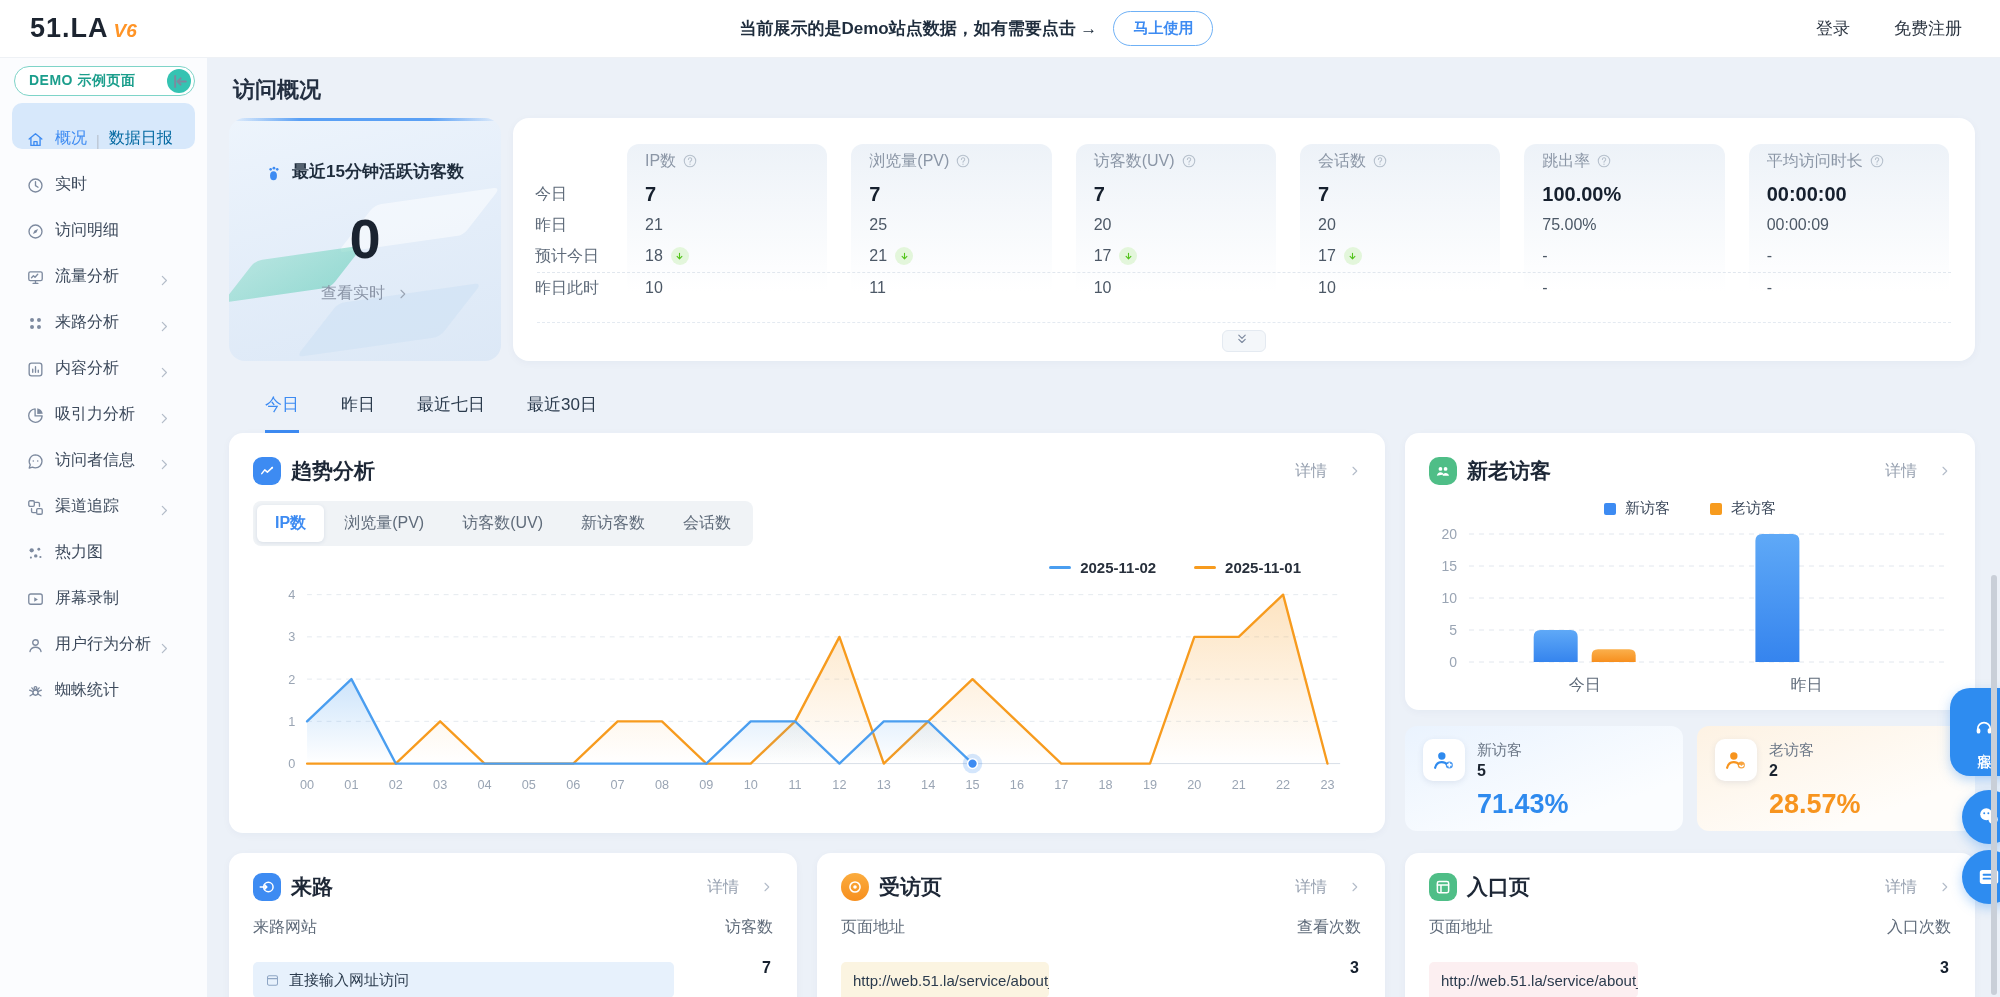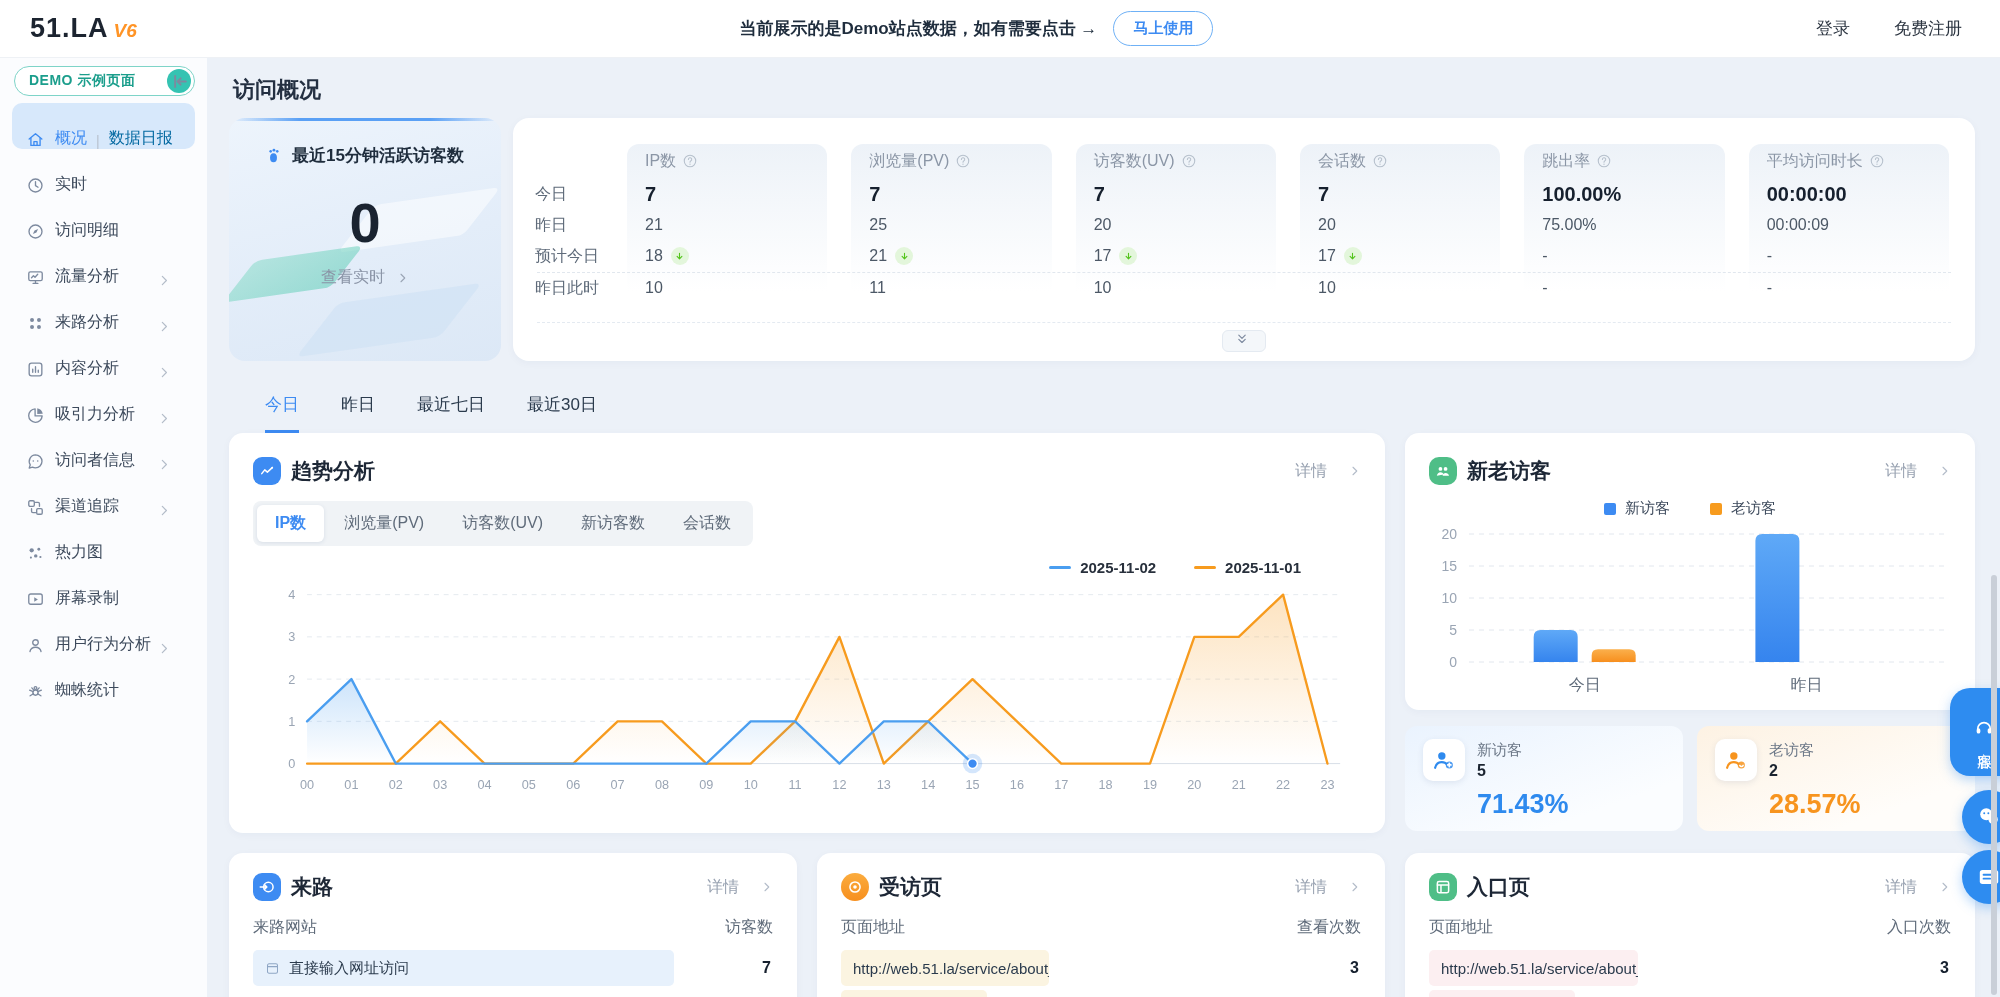--- a/index.html
+++ b/index.html
@@ -40,21 +40,21 @@
   .page-title{margin:18px 0 0 4px;font-size:22px;font-weight:600;color:#243042;height:30px}
 
   
   .top-row{display:flex;gap:12px;margin-top:13px;height:243px}
   .active-card{width:272px;flex:none;border-radius:16px;position:relative;overflow:hidden;text-align:center;background:linear-gradient(165deg,#EDF4FC 0%,#E3EDF9 55%,#DCE8F6 100%)}
   .active-card::before{content:'';position:absolute;top:0;left:6px;right:6px;height:3px;border-radius:2px;background:linear-gradient(90deg,rgba(90,160,245,.1),#5AA0F5 25%,#5AA0F5 75%,rgba(90,160,245,.1))}
   .tile{position:absolute;border-radius:6px;transform:skewX(-38deg) skewY(-9deg)}
   .tile1{left:16px;bottom:66px;width:96px;height:42px;background:linear-gradient(135deg,#8ADBC9,#5ECDB6);opacity:.55}
   .tile2{right:26px;top:78px;width:112px;height:48px;background:#fff;opacity:.5}
   .tile3{left:96px;bottom:14px;width:128px;height:54px;background:#CFE2F5;opacity:.65}
-  .ac-title{position:relative;margin-top:26px;display:flex;align-items:center;justify-content:center;gap:8px;font-size:17px;font-weight:700;color:#1f2d3d}
+  .ac-title{position:relative;margin-top:42px;display:flex;align-items:flex-end;justify-content:center;gap:8px;font-size:17px;font-weight:700;color:#1f2d3d}
   .ac-title .icn{color:#3D8BF2;width:18px;height:18px}
   .ac-value{position:relative;margin-top:28px;font-size:56px;font-weight:700;color:#1a2330;line-height:1}
   .ac-link{position:relative;margin-top:16px;font-size:16px;color:#8a94a6;display:inline-flex;align-items:center;gap:12px;cursor:pointer}
   .ac-link .icn{width:12px;height:12px;color:#9aa5b4}
 
   .overview-card{flex:1;background:#fff;border-radius:16px;position:relative;box-shadow:0 2px 8px rgba(30,60,110,.04)}
   .ov-table{display:flex;padding:26px 26px 0 22px}
   .ov-labels{width:92px;flex:none}
   .metric-col{flex:1;margin-right:24px;padding:0 18px;border-radius:12px;background:linear-gradient(180deg,#EDF2F8 0%,rgba(237,242,248,0) 92%)}
   .metric-col:last-child{margin-right:0}
@@ -121,21 +121,21 @@
   .sb-count{font-size:16px;font-weight:700;color:#1b2430}
   .sb-pct{margin:8px 0 0 54px;font-size:27px;font-weight:700}
 
   
   .bottom-left{display:flex;gap:20px;margin-top:20px}
   .bottom-card{height:200px;padding:20px 24px}
   .bottom-left .bottom-card{flex:1}
   .entry-card{margin-top:22px;height:200px}
   .tbl-cols{display:flex;justify-content:space-between;margin-top:16px;font-size:16px;color:#5f6b7a}
   .tbl-row{position:relative;margin-top:12px;height:36px}
-  .row-bar{position:absolute;left:0;top:0;height:36px;border-radius:5px;display:flex;align-items:center;gap:9px;padding:0 12px;font-size:15px;color:#2b3b4d;white-space:nowrap;overflow:hidden}
+  .row-bar{position:absolute;left:0;top:12px;height:36px;border-radius:5px;display:flex;align-items:center;gap:9px;padding:0 12px;font-size:15px;color:#2b3b4d;white-space:nowrap;overflow:hidden}
   .row-val{position:absolute;right:2px;top:0;line-height:36px;font-size:16px;font-weight:700;color:#16202e}
   .sliver{margin-top:4px;height:22px;border-radius:5px}
   .t0{background:#E7F1FC}.t1{background:#FBF4E1}.t2{background:#FCEFF1}
   .row-ic{width:15px;height:15px;color:#8fa6c4;flex:none}
 
   
   .float-tab{position:absolute;right:-18px;top:688px;width:68px;height:88px;background:#2E8CF0;border-radius:20px;color:#fff;display:flex;flex-direction:column;align-items:center;justify-content:center;gap:3px;box-shadow:0 4px 12px rgba(46,140,240,.35);z-index:50;cursor:pointer}
   .float-tab svg{width:20px;height:20px}
   .v-text{writing-mode:vertical-rl;font-size:15px;letter-spacing:3px}
   .float-circle{position:absolute;width:54px;height:54px;border-radius:50%;background:#2E8CF0;display:flex;align-items:center;justify-content:center;box-shadow:0 4px 12px rgba(46,140,240,.35);z-index:50;cursor:pointer}

